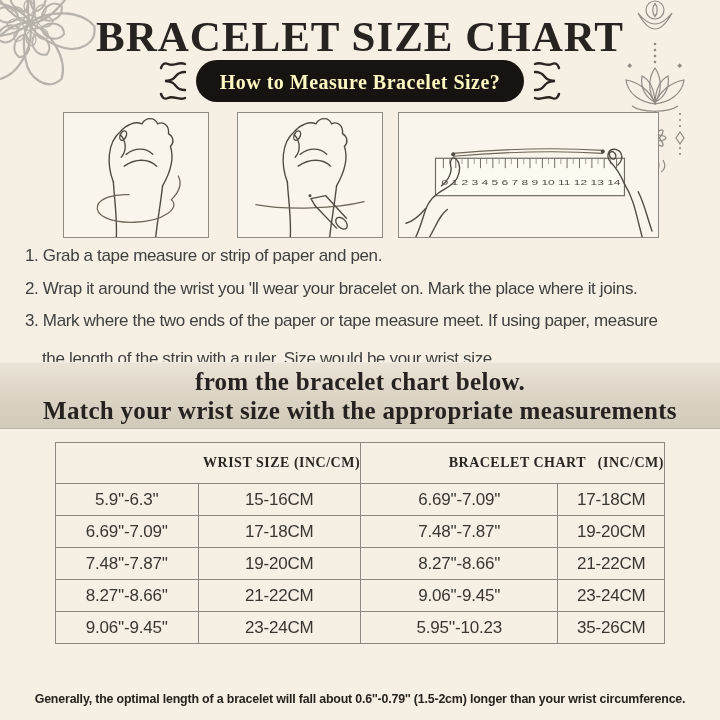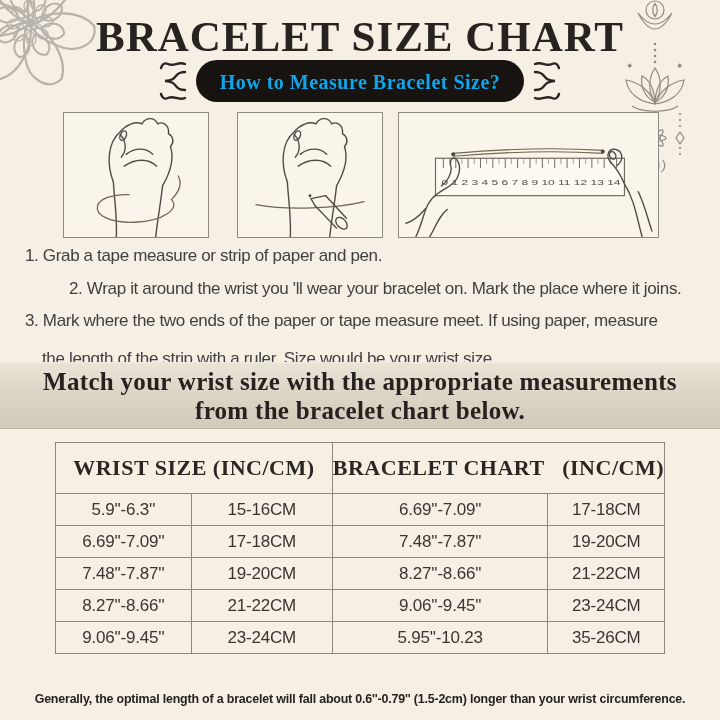--- a/index.html
+++ b/index.html
@@ -26,21 +26,21 @@
     text-align: center;
     font-family: "Liberation Serif", serif;
     font-weight: 700; font-size: 43px; letter-spacing: 1px;
     color: #272320;
   }
   .badge-row {
     position: absolute; top: 61px; left: 0; width: 720px; height: 40px;
     display: flex; align-items: center; justify-content: center; gap: 9px;
   }
   .measure-badge {
-    background: #171310; color: #0ea5e9;
+    background: #171310; color: #fef9c3;
     font-family: "Liberation Serif", serif;
     font-weight: 700; font-size: 20px; letter-spacing: 0.5px;
     padding: 11px 24px 8px; border-radius: 22px;
     white-space: nowrap;
   }
 
   
   .illus-box {
     position: absolute; top: 112px; height: 126px;
     background: #f9f5ea;
@@ -51,21 +51,21 @@
   #box3 { left: 398px; width: 261px; }
 
   
   .instructions {
     position: absolute; left: 25px; top: 245px; width: 688px;
     font-size: 17px; letter-spacing: -0.35px;
     color: #404040; font-weight: 400;
   }
   .instructions .line { white-space: nowrap; line-height: 22px; }
   .instructions .line:nth-child(1) { margin-bottom: 11px; }
-  .instructions .line:nth-child(2) { margin-bottom: 10px; margin-left: 44px; }
+  .instructions .line:nth-child(2) { margin-bottom: 10px; }
   .instructions .line:nth-child(3) { margin-bottom: 16px; }
   .instructions .line:nth-child(4) { margin-left: 17px; }
 
   
   .match-banner {
     position: absolute; left: 0; top: 362px; width: 720px; height: 67px;
     background: linear-gradient(180deg, #eae4d8 0%, #ddd6c7 45%, #d1c9b9 100%);
     border-top: 1px solid #f0ebdf; border-bottom: 1px solid #bdb5a3;
     display: flex; flex-direction: column; align-items: center; justify-content: center;
     font-family: "Liberation Serif", serif;
@@ -76,24 +76,24 @@
   
   .size-table {
     position: absolute; left: 55px; top: 442px; width: 610px;
     border-collapse: collapse;
   }
   .size-table th, .size-table td {
     border: 1.5px solid #8b8780;
     text-align: center; vertical-align: middle;
   }
   .size-table th {
-    height: 51px;
+    height: 41px;
     font-family: "Liberation Serif", serif;
-    font-weight: 700; font-size: 22px; letter-spacing: 0.5px;
-    color: #2a2723; white-space: pre;
+    font-weight: 700; font-size: 14px; letter-spacing: 0.5px;
+    color: #2a2723; white-space: pre; text-align: right;
   }
   .size-table td {
     height: 32px;
     font-size: 17px; letter-spacing: -0.2px;
     color: #393631;
   }
 
   
   .footer-note {
     position: absolute; left: 0; top: 691px; width: 720px;
@@ -277,22 +277,22 @@
   </div>
 
   <div class="instructions">
     <div class="line">1. Grab a tape measure or strip of paper and pen.</div>
     <div class="line">2. Wrap it around the wrist you 'll wear your bracelet on. Mark the place where it joins.</div>
     <div class="line">3. Mark where the two ends of the paper or tape measure meet. If using paper, measure</div>
     <div class="line">the length of the strip with a ruler. Size would be your wrist size.</div>
   </div>
 
   <div class="match-banner">
+    <div>from the bracelet chart below.</div>
     <div>Match your wrist size with the appropriate measurements</div>
-    <div>from the bracelet chart below.</div>
   </div>
 
   <table class="size-table">
     <colgroup>
       <col style="width:23.4%">
         <col style="width:26.7%">
         <col style="width:32.4%">
         <col style="width:17.5%">
     </colgroup>
     <thead>

